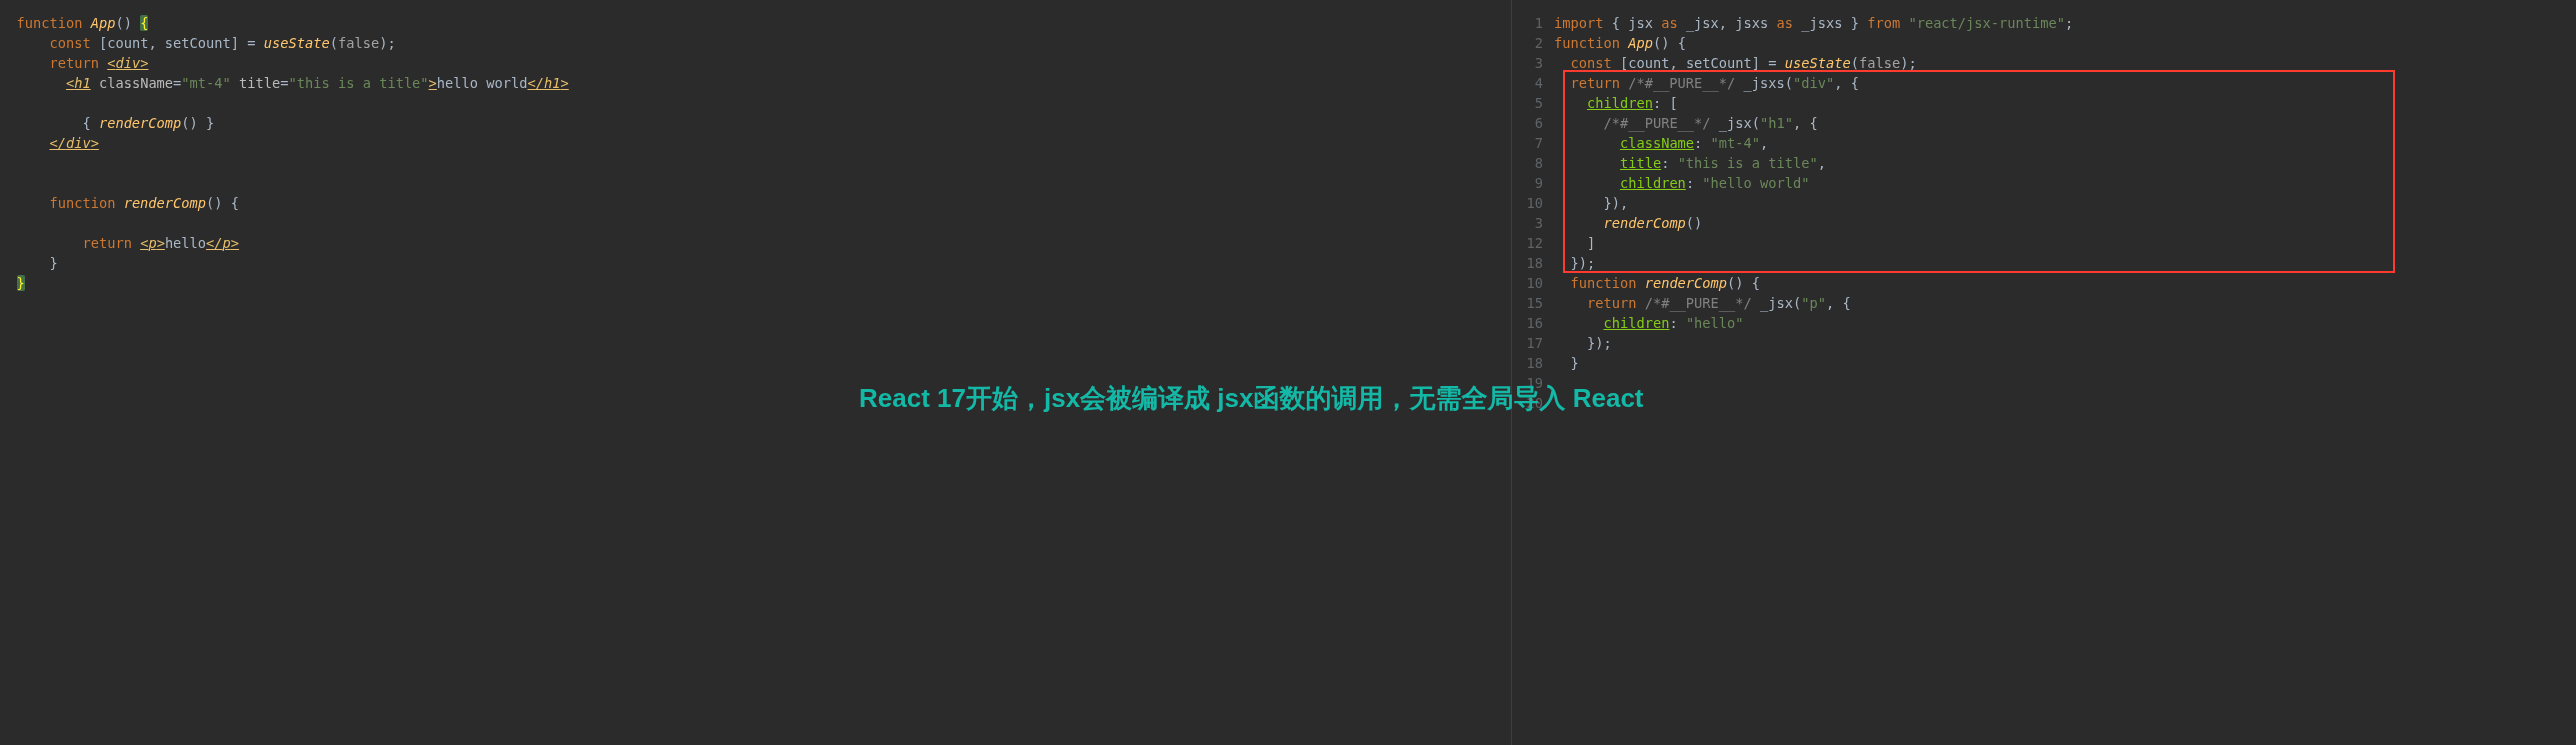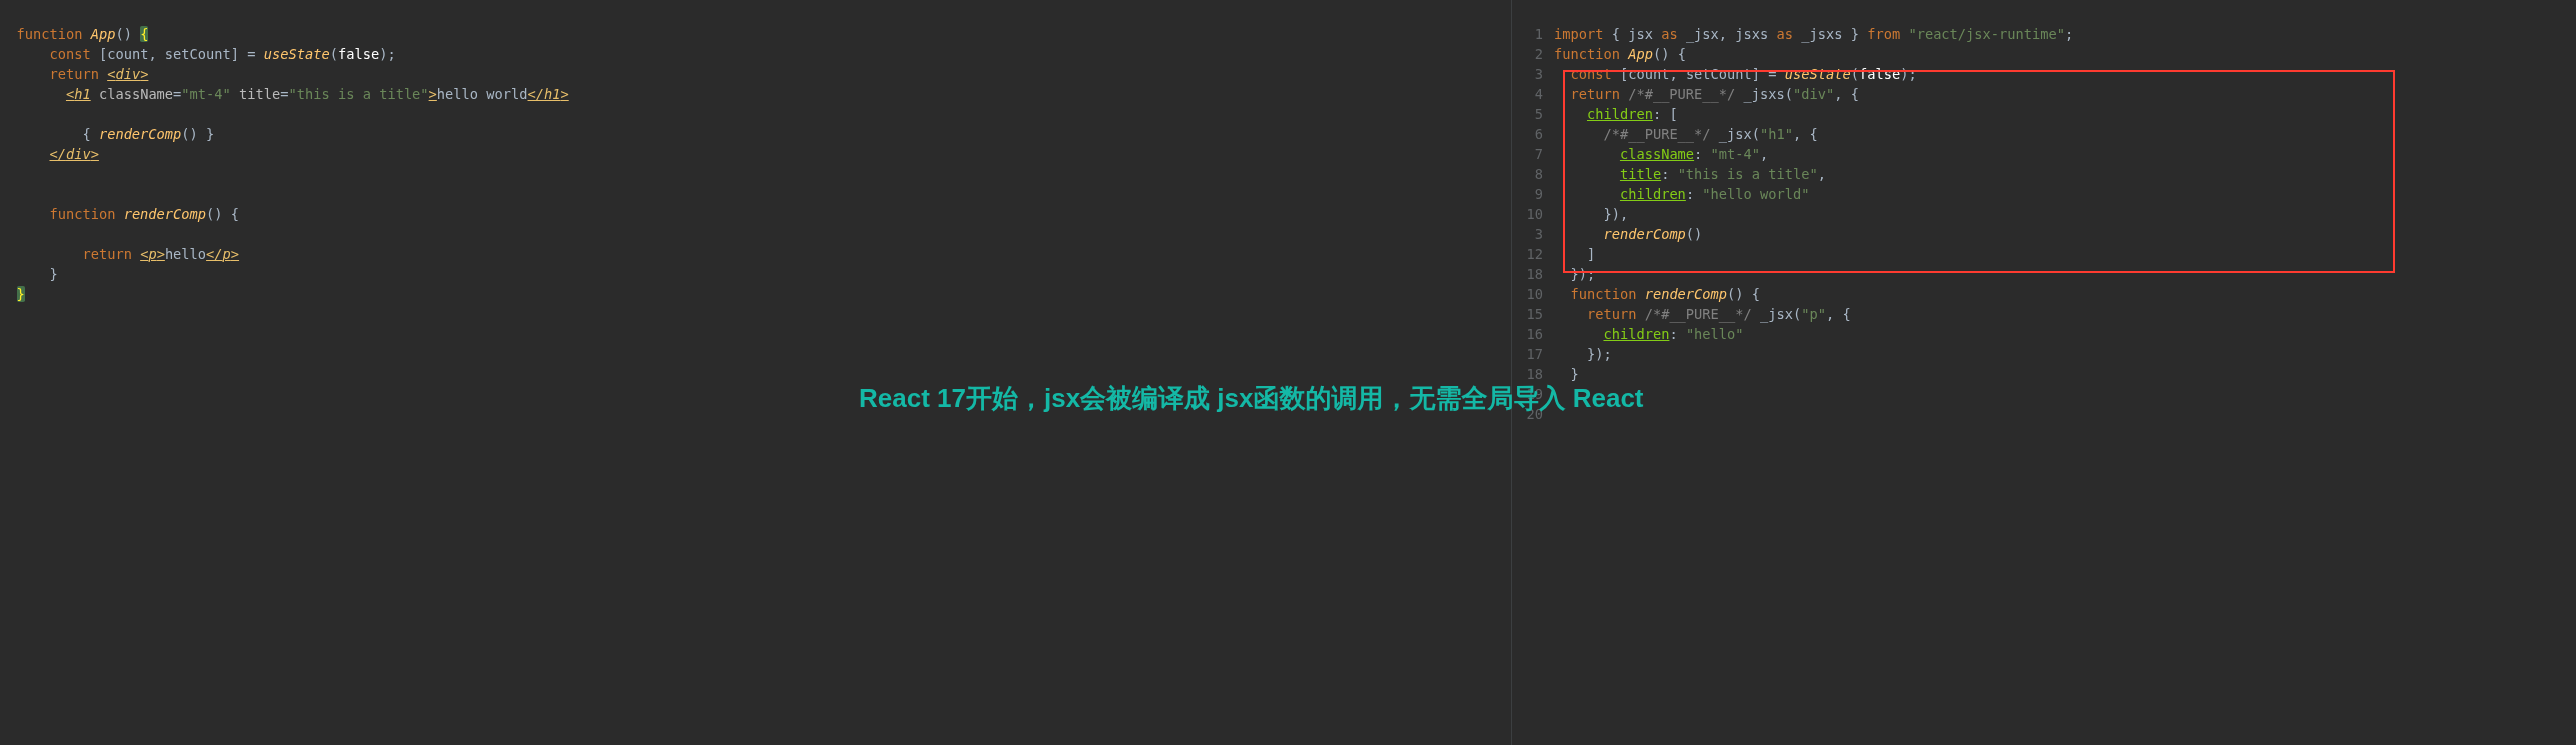--- a/index.html
+++ b/index.html
@@ -11,21 +11,21 @@
     color: #a9b7c6;
     width: 2576px;
     height: 746px;
     overflow: hidden;
     display: flex;
     position: relative;
   }
   .pane {
     height: 100%;
     overflow: auto;
-    padding: 24px 0;
+    padding: 13px 0;
   }
   .pane-left {
     width: 1512px;
     border-right: 0.9px solid #3c3f41;
   }
   .pane-right {
     flex: 1;
     display: flex;
   }
   .gutter {
@@ -42,21 +42,21 @@
     white-space: pre;
     padding-right: 11px;
   }
   .code div { min-height: 20px; }
   .pane-left .code { padding-left: 16.5px; }
 
   
   .kw   { color: #cc7832; }          
   .fn   { color: #ffc66d; font-style: italic; } 
   .str  { color: #6a8759; }          
-  .num  { color: #ffffff; }          
+  .num  { color: #a3a3a3; }          
   .punc { color: #a9b7c6; }
   .tag  { color: #e8bf6a; font-style: italic; text-decoration: underline; } 
   .attr { color: #bababa; }
   .cmt  { color: #808080; } 
   .prop { color: #84cc16; text-decoration: underline; }          
   .brace-match { background: #44704a; color: #ffef28; border-radius: 1.8px; }
   .id   { color: #a9b7c6; }
 
   .highlight-box {
     position: absolute;

